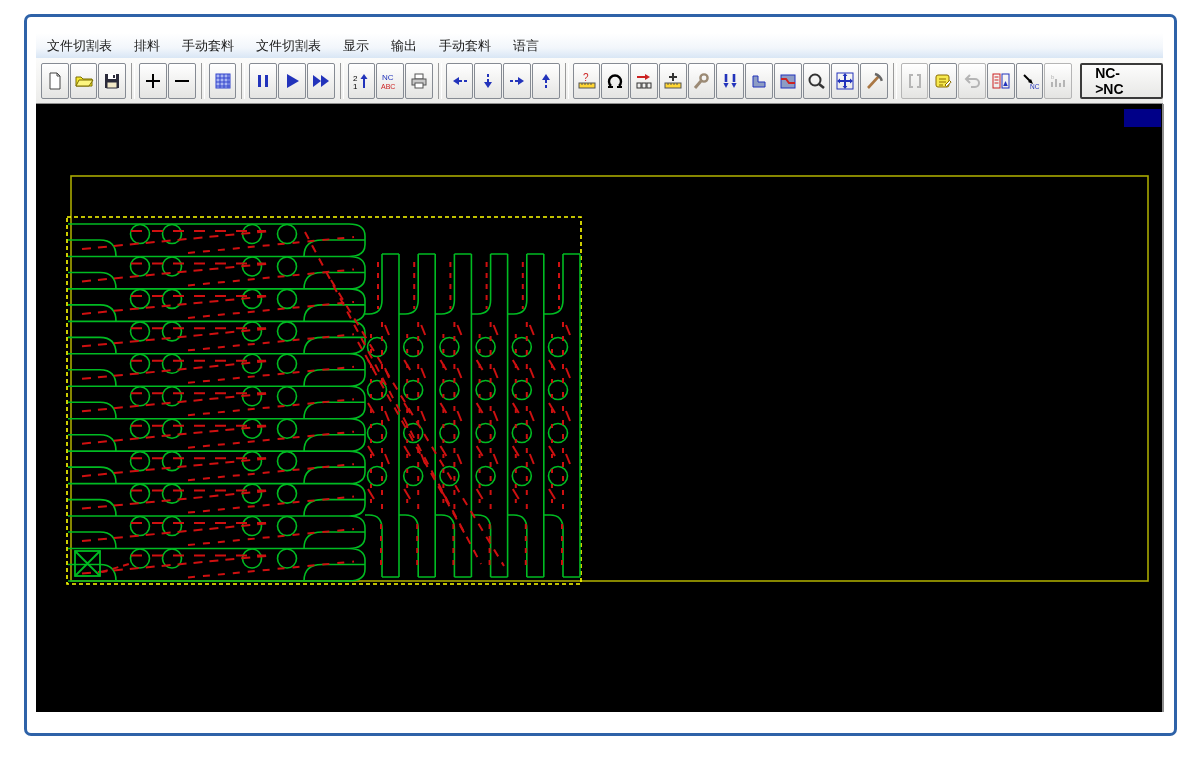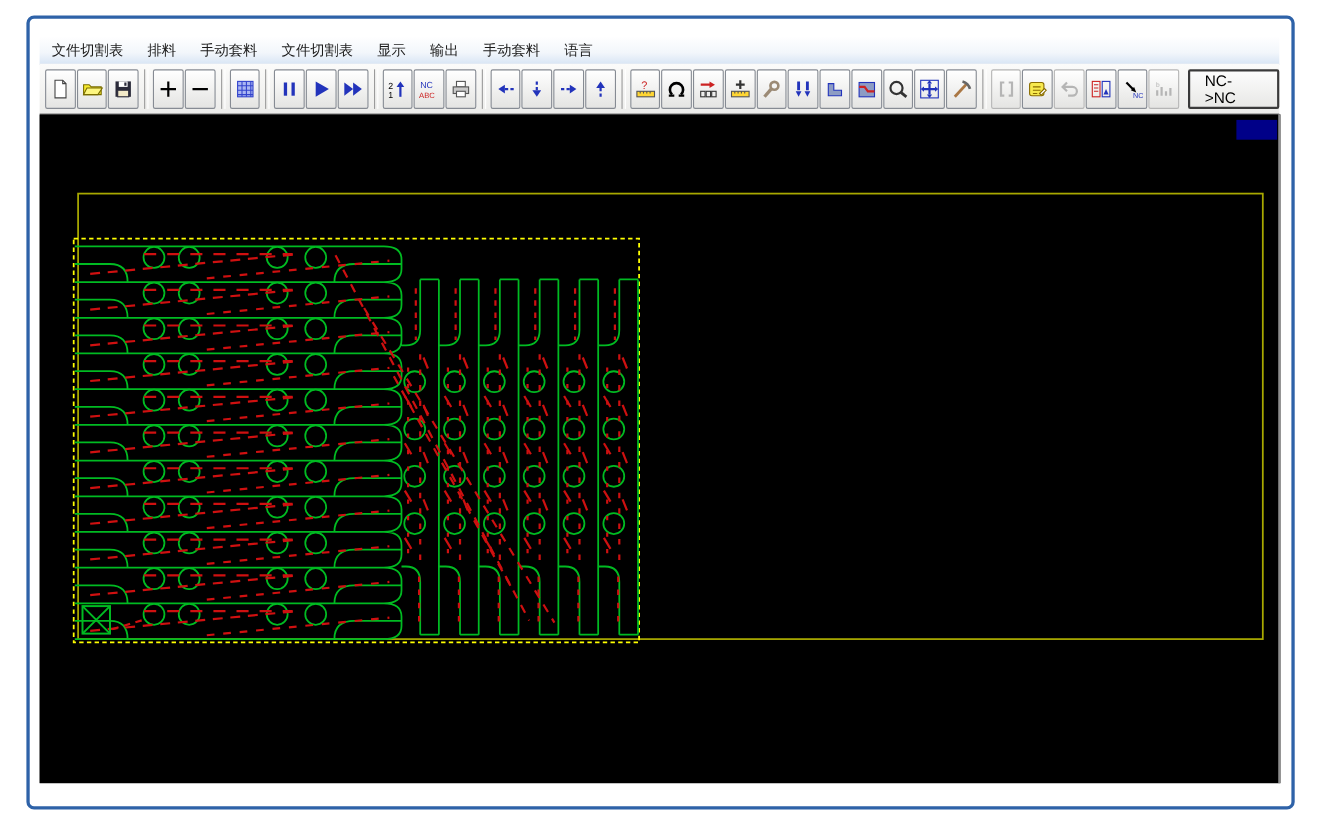--- a/index.html
+++ b/index.html
@@ -18,21 +18,21 @@
            background:linear-gradient(#fbfbfa,#ececea);
            border-bottom:1px solid #8f8f8f;display:flex;align-items:center;padding-left:5px;box-sizing:border-box;}
   .tbtn{width:26px;height:34px;margin-right:1px;border:1px solid #868b93;border-radius:2px;
         background:linear-gradient(#ffffff,#e4e4e2);display:flex;align-items:center;justify-content:center;
         box-shadow:inset 0 1px 0 #fff;}
   .tbtn.disabled{border-color:#b5b5b5;}
   .tbtn svg{display:block;}
   .tsep{width:2px;height:36px;margin:0 4px;border-left:1px solid #9a9a9a;border-right:1px solid #ffffff;}
   .nc-btn{margin-left:7px;height:32px;padding:0 13px;border:2px solid #3a3a3a;border-radius:2px;
           background:linear-gradient(#fcfcfc,#e8e8e6);font-size:14px;color:#000;
-          display:flex;align-items:center;font-family:"Liberation Sans",sans-serif;}
+          display:flex;align-items:center;font-family:"Liberation Sans",sans-serif;font-weight:bold;}
   
   .canvas{position:absolute;left:9px;top:87px;width:1126px;height:608px;background:#000;
           border-right:2px solid #8e8e8e;}
   .canvas svg{display:block;}
 </style>
 </head>
 <body>
 
 <div class="window">
   <div class="menubar" id="menubar">

